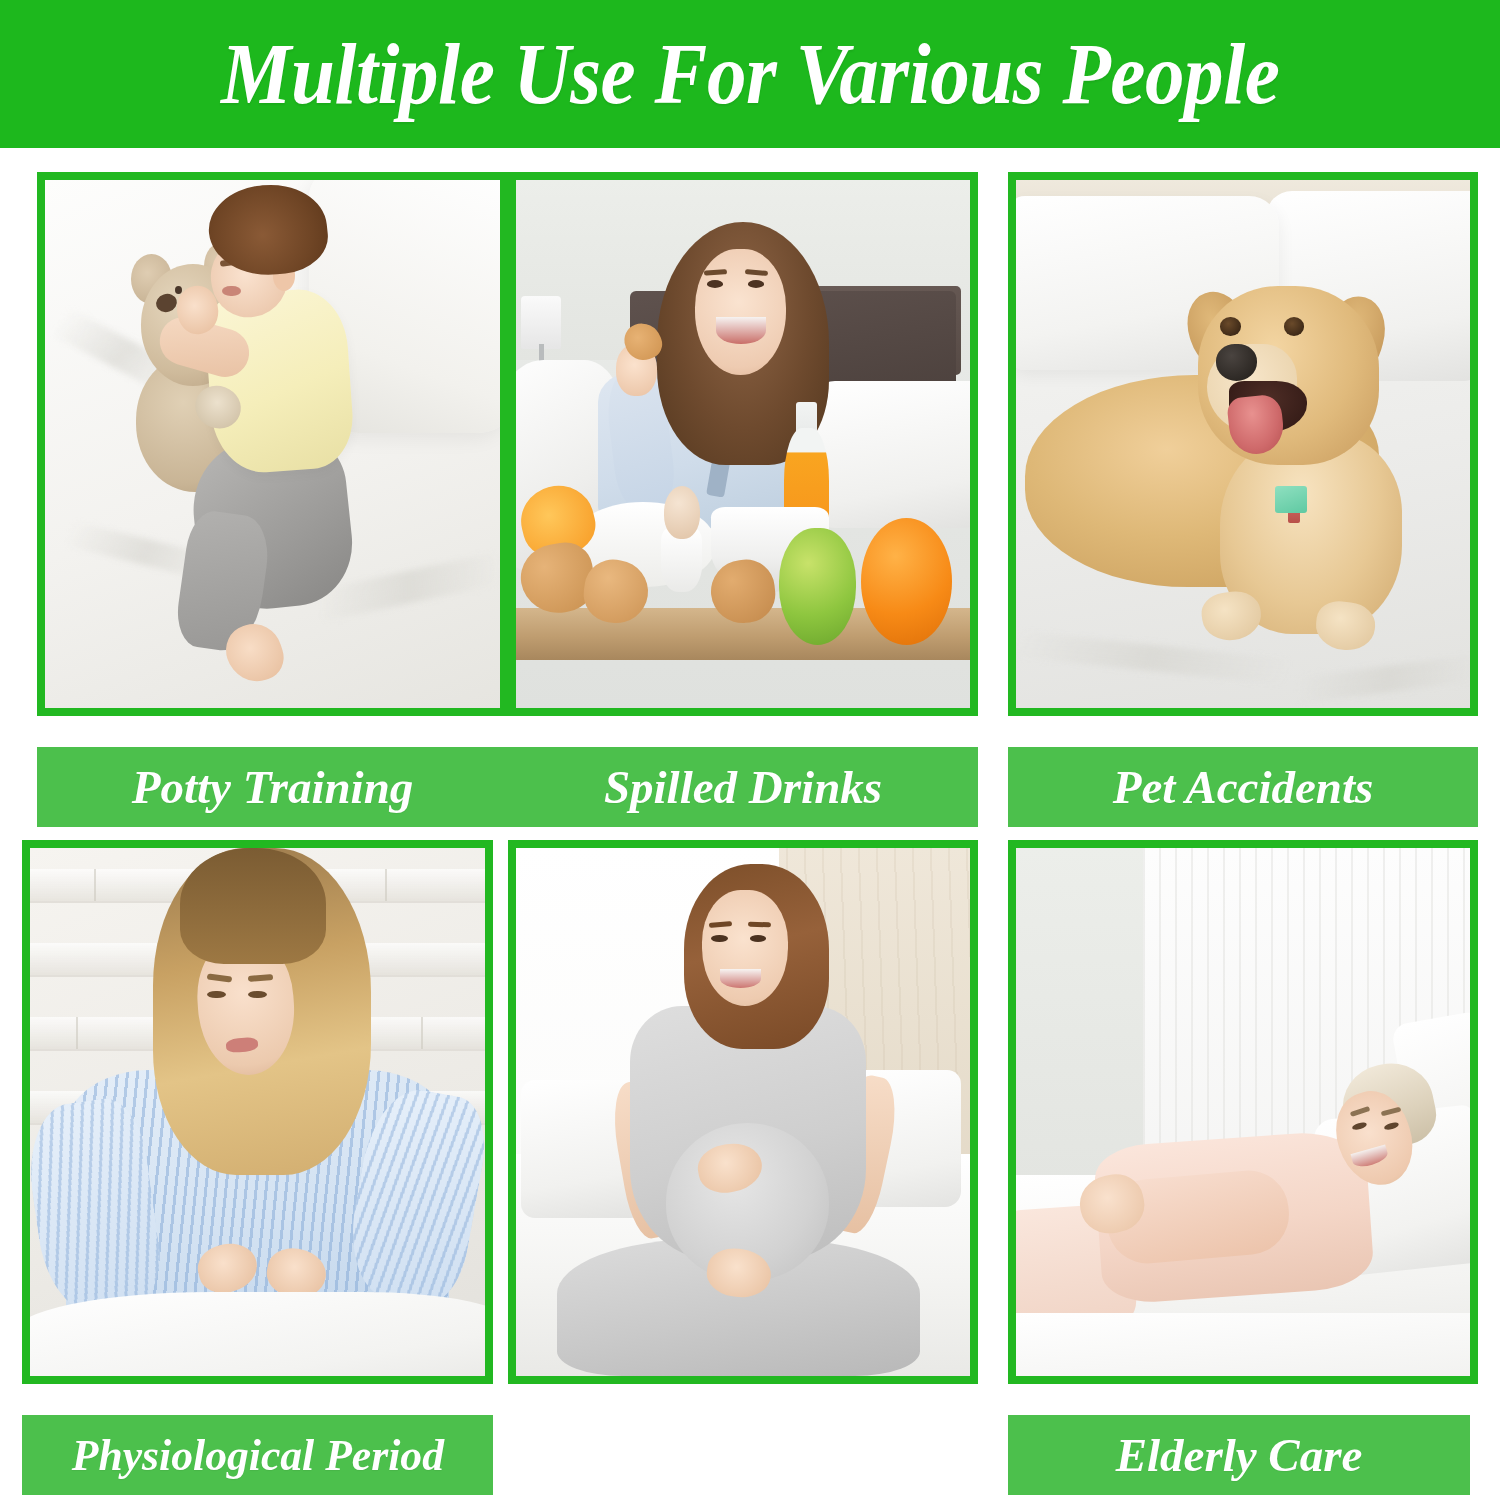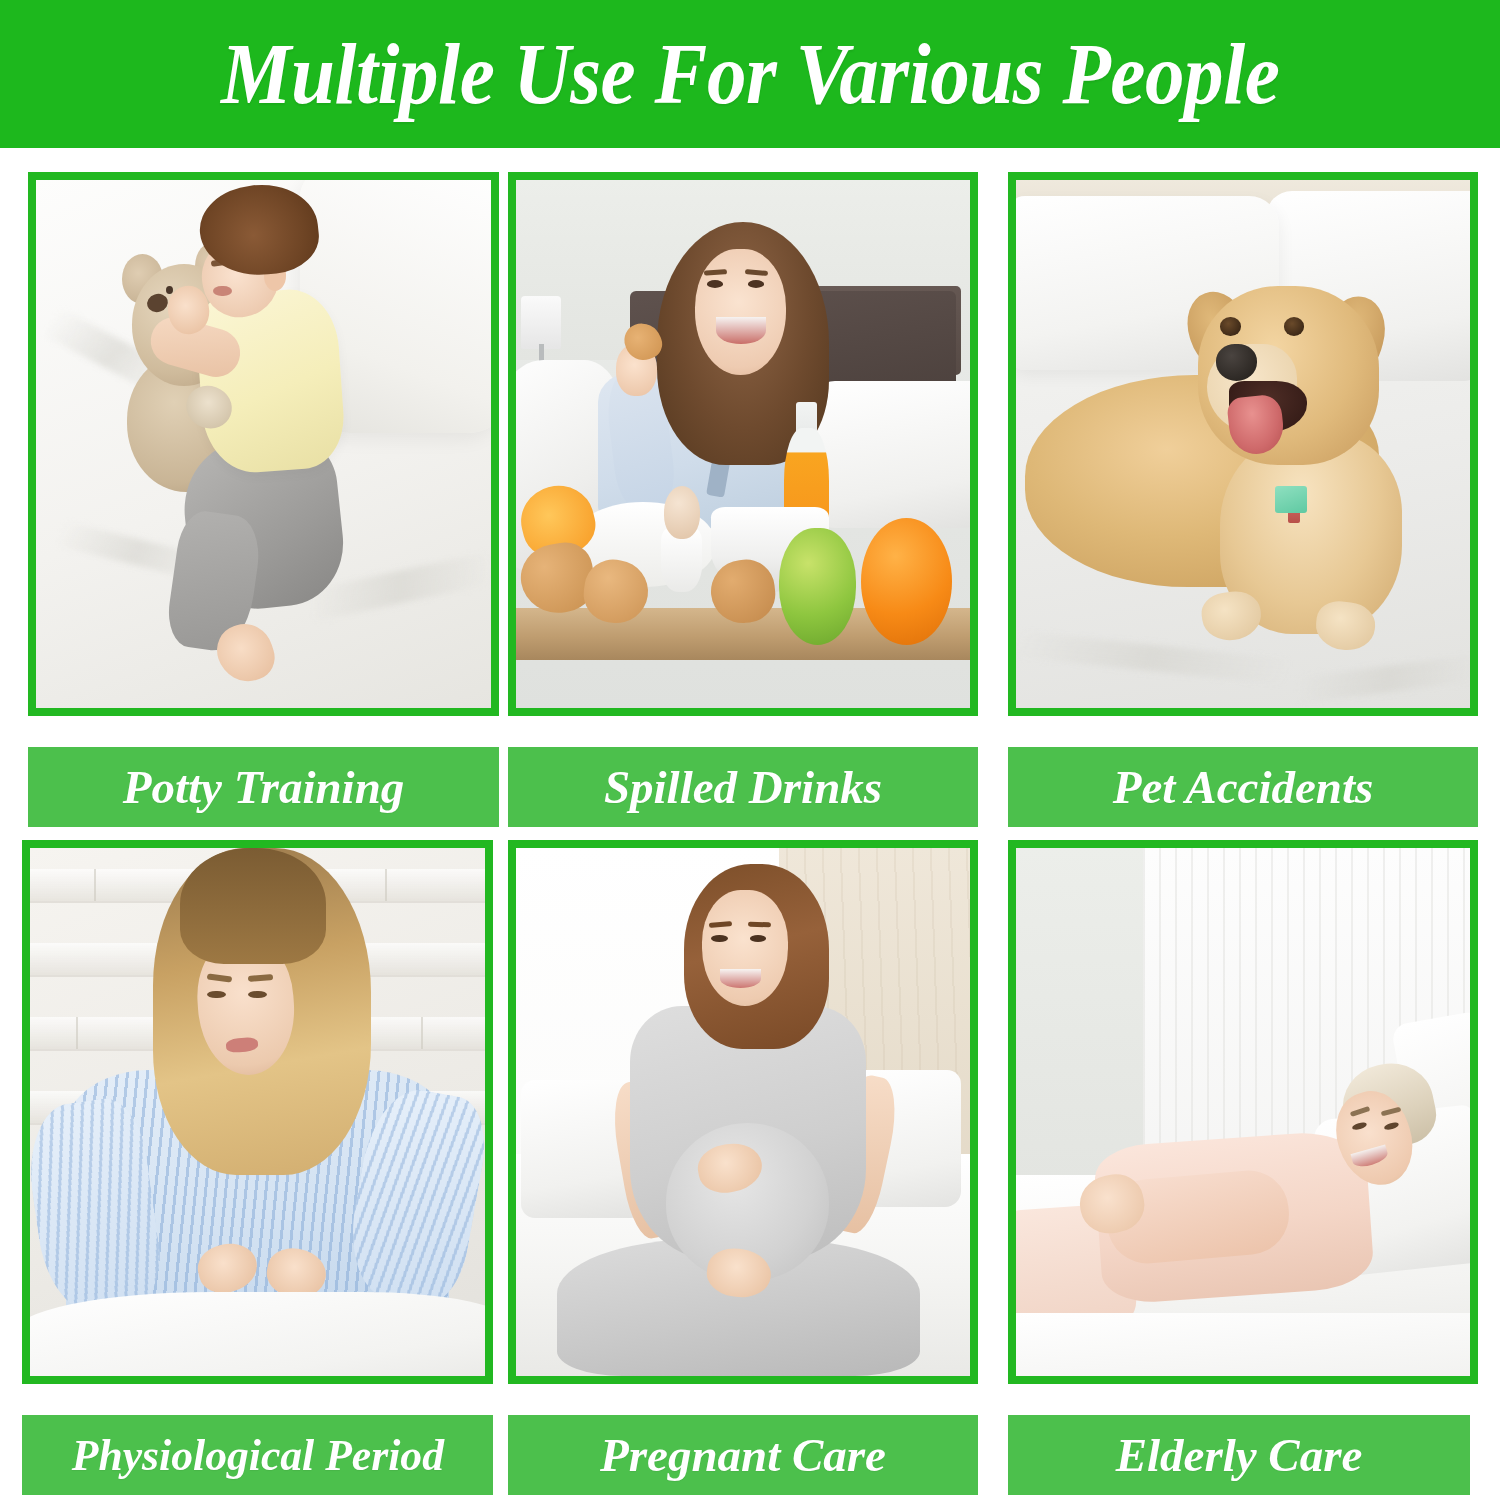--- a/index.html
+++ b/index.html
@@ -675,21 +675,21 @@
 </style>
 </head>
 <body>
 
 <div class="header-banner">
   <div class="header-title">Multiple Use For Various People</div>
 </div>
 
 <div class="grid">
 
-  <div class="card" style="left:28px; top:24px; width:471px; height:655px;padding-left:38px;">
+  <div class="card" style="left:37px; top:24px; width:471px; height:655px;padding-left:38px;">
     <div class="card-photo" style="width:471px; height:544px;">
       <div class="scene s1">
         <div class="sh pillow"></div>
         <div class="sh fold f1"></div>
         <div class="sh fold f2"></div>
         <div class="sh fold f3"></div>
         <div class="sh bear-ear l"></div>
         <div class="sh bear-ear r"></div>
         <div class="sh bear-body"></div>
         <div class="sh bear-head"></div>
@@ -840,23 +840,20 @@
         <div class="sh face-g"></div>
         <div class="sh brow-g l"></div>
         <div class="sh brow-g r"></div>
         <div class="sh eye-g l"></div>
         <div class="sh eye-g r"></div>
         <div class="sh smile-g"></div>
         <div class="sh hand-g a"></div>
         <div class="sh hand-g b"></div>
       </div>
     </div>
-    <div class="card-label" style="top:575px; width:470px; height:80px;">
-      <span class="card-label-text">Pregnant Care</span>
-    </div>
   </div>
 
   <div class="card" style="left:1008px; top:692px; width:470px; height:655px;">
     <div class="card-photo" style="width:470px; height:544px;">
       <div class="scene s6">
         <div class="sh wall-l"></div>
         <div class="sh curtain-e"></div>
         <div class="sh bed-e"></div>
         <div class="sh pillow-e2"></div>
         <div class="sh pillow-e"></div>

